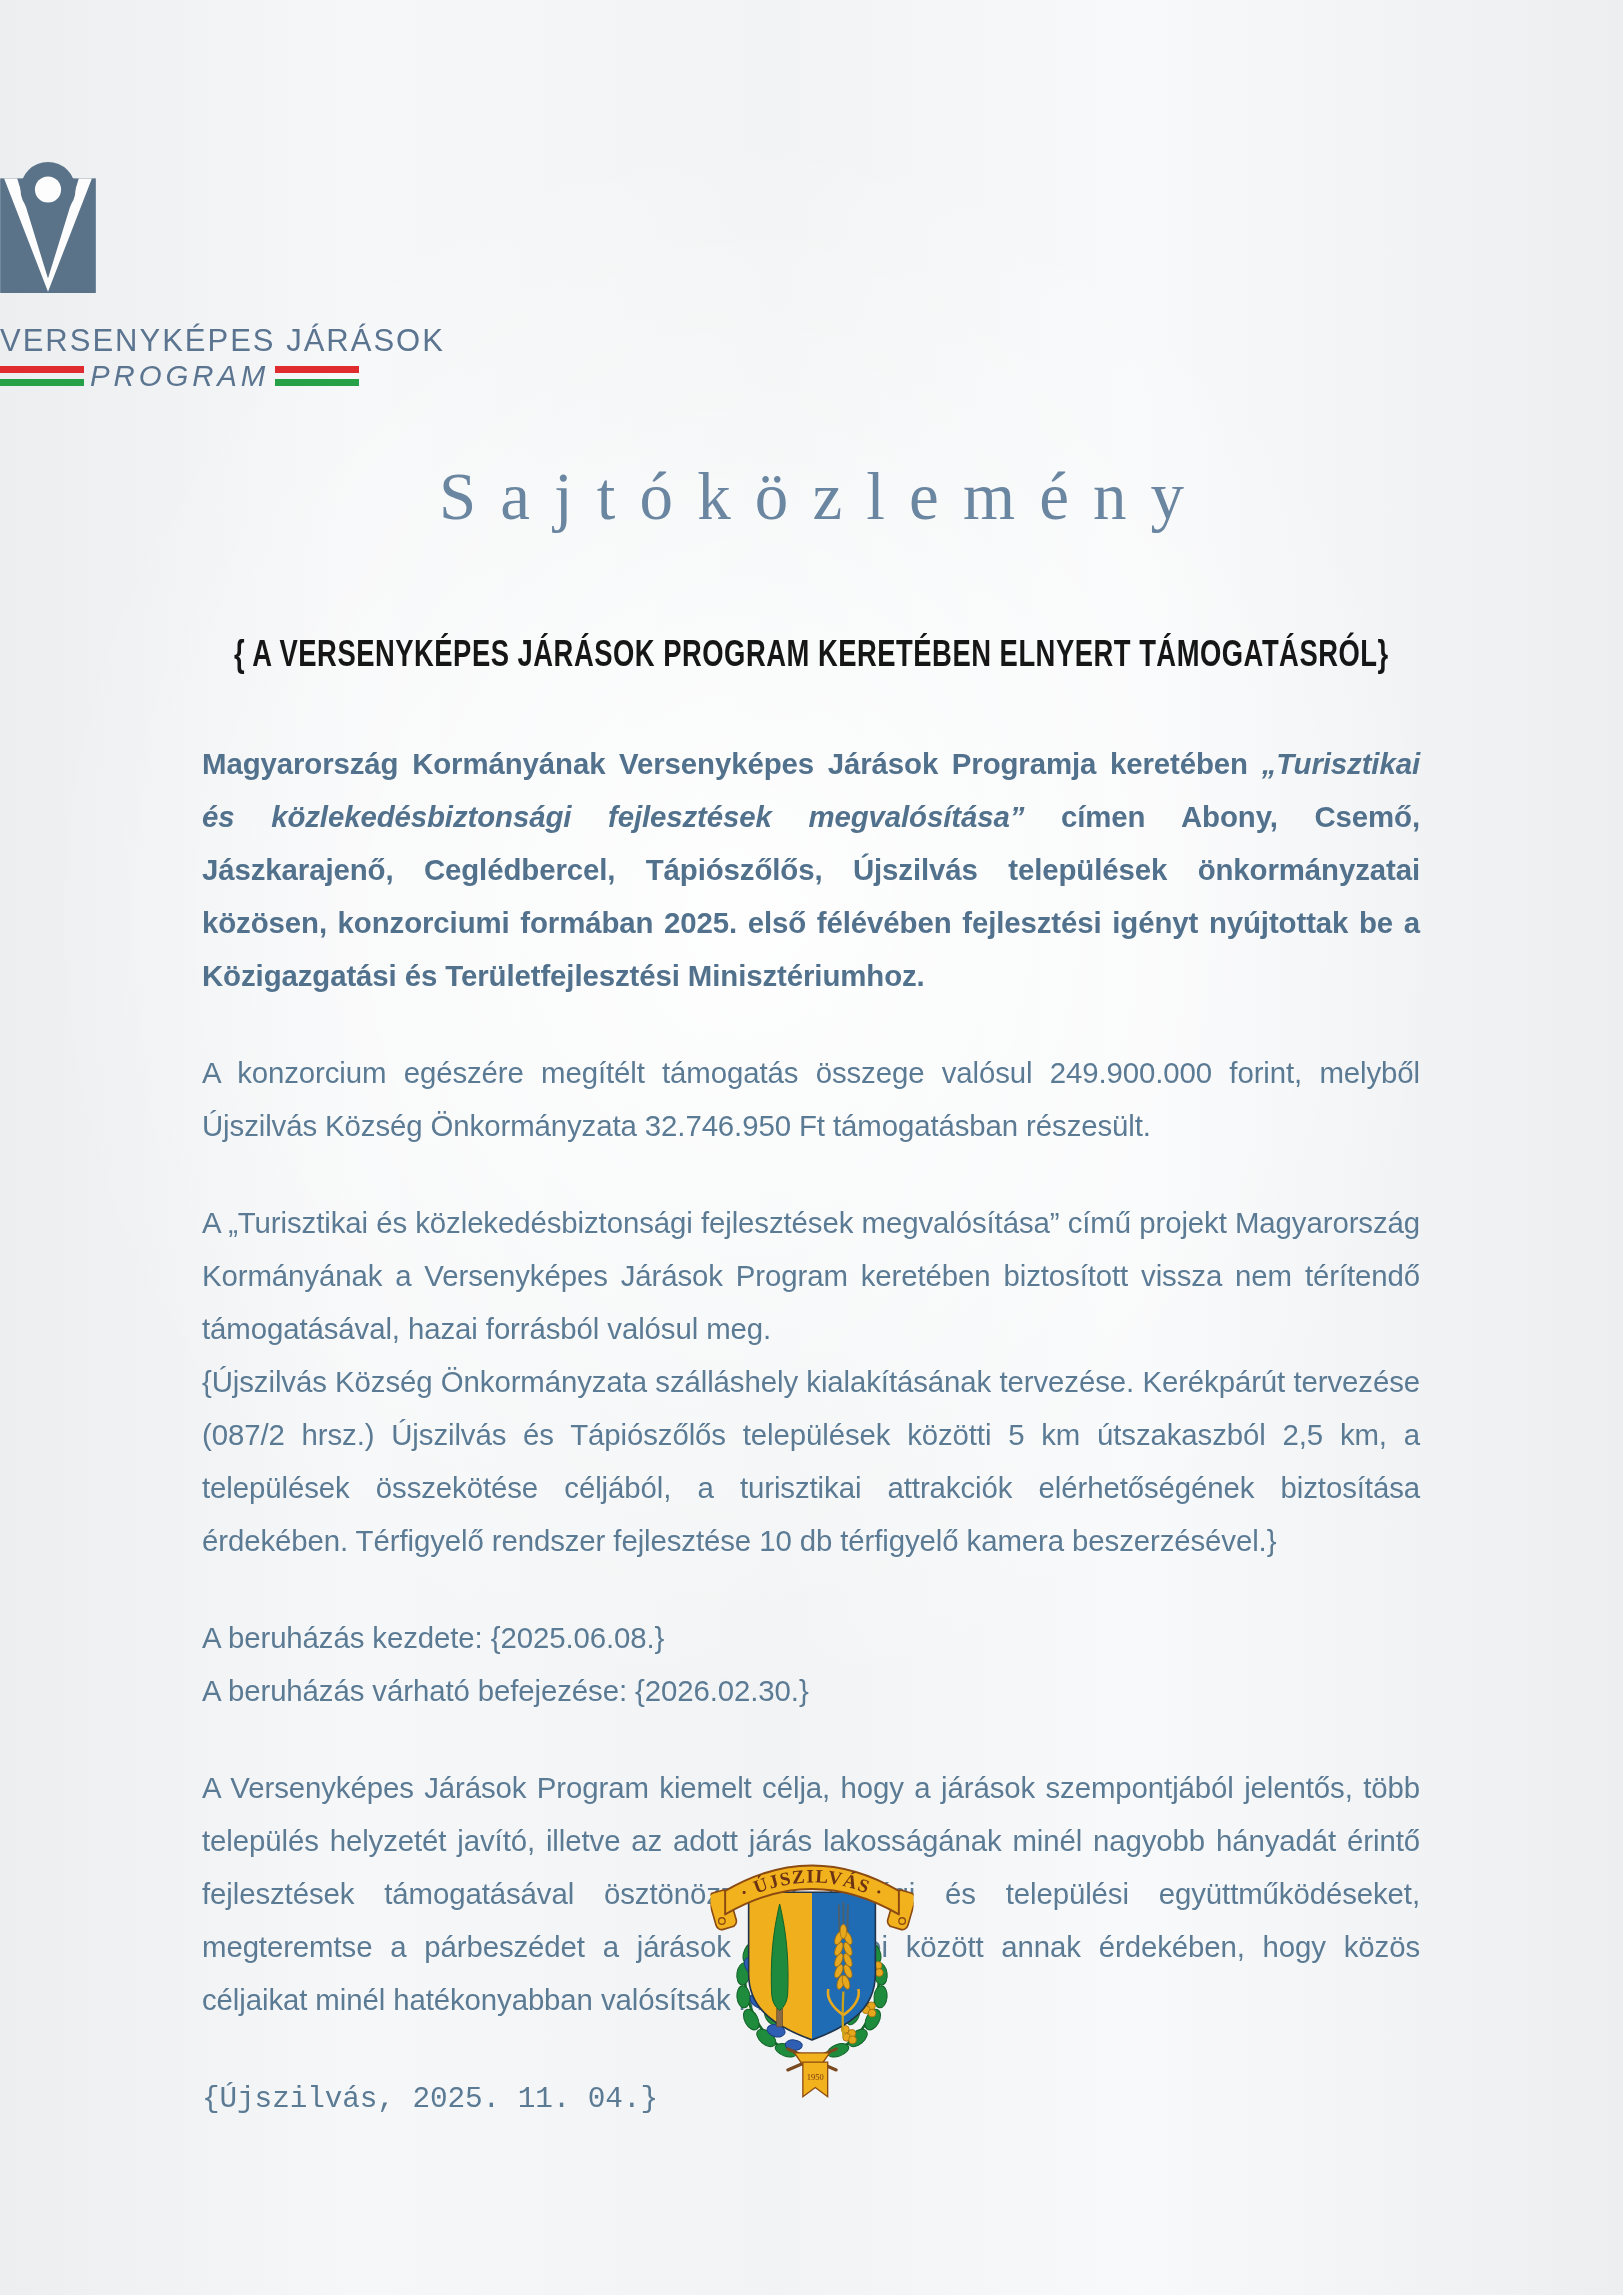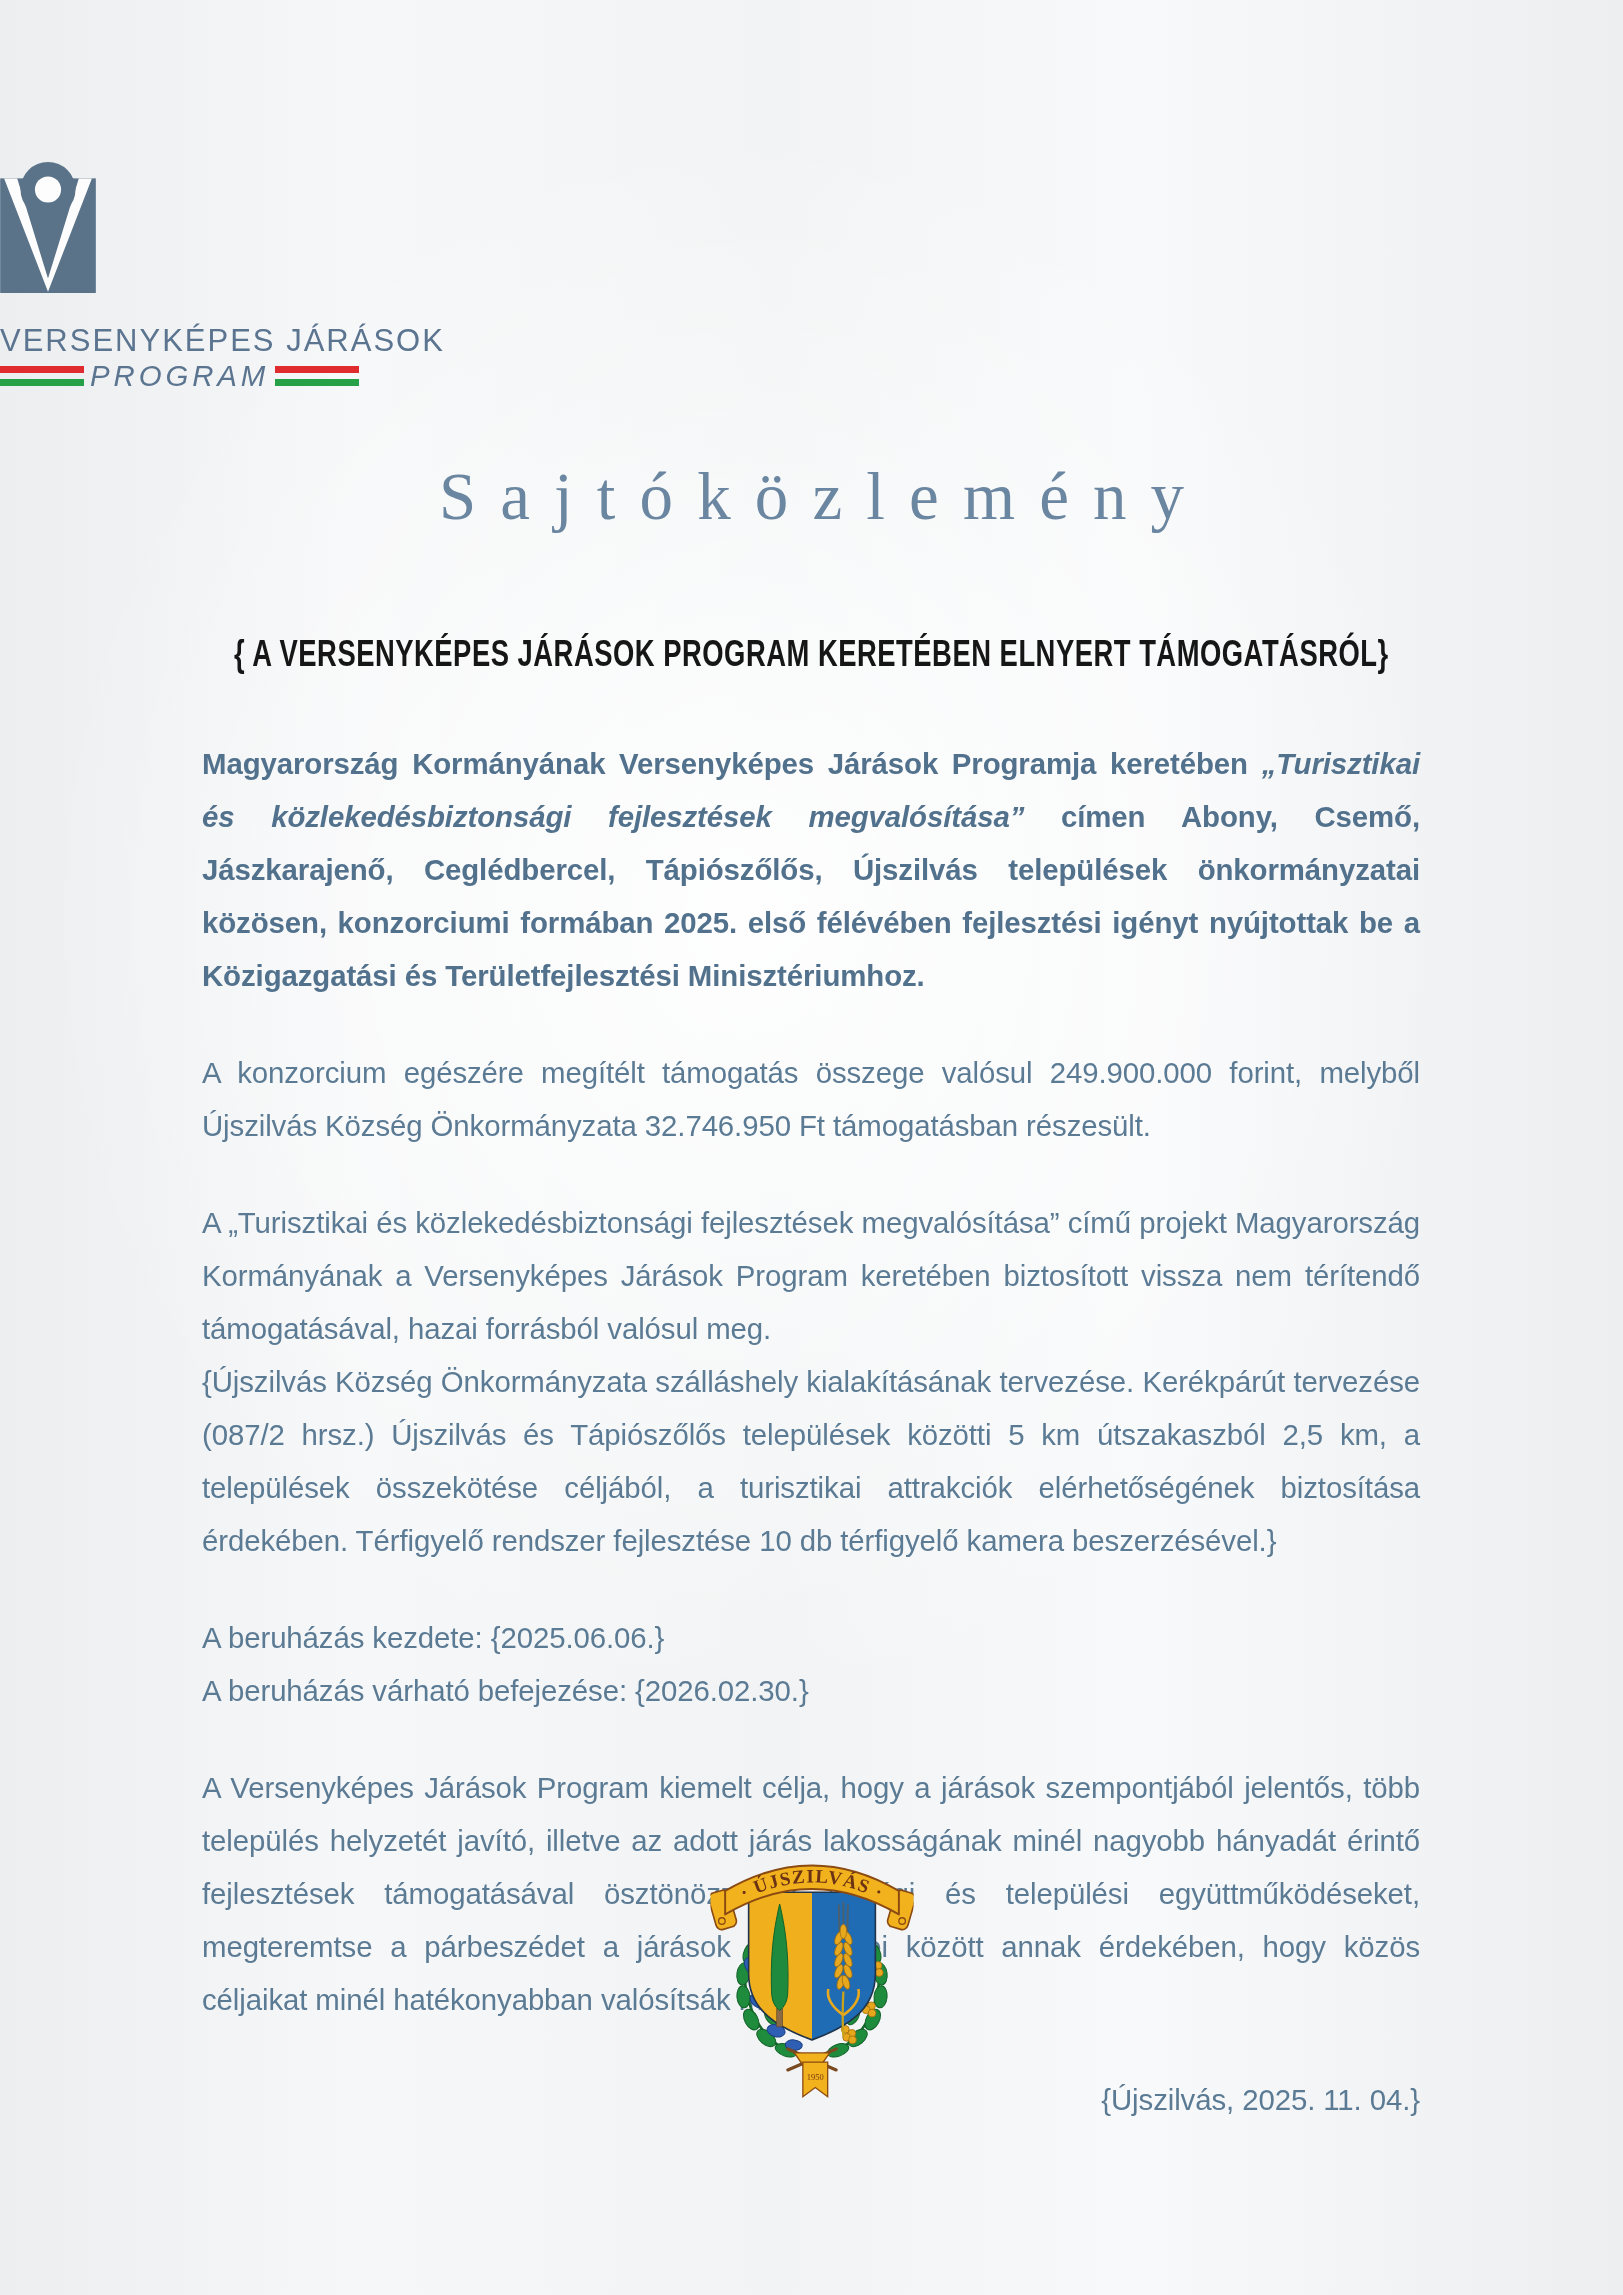--- a/index.html
+++ b/index.html
@@ -62,21 +62,21 @@
   }
   .content p{ margin:0; }
   p.lead{ font-weight:700; color:#52718c; margin-bottom:44px; }
   p.lead .it{ font-style:italic; }
   p.p-support{ margin-bottom:44px; }
   p.p-project{ margin-bottom:0; }
   p.p-details{ margin-bottom:44px; }
   .dates{ margin-bottom:44px; }
   .dates p{ text-align:left; }
   p.p-program{ margin-bottom:47px; }
-  p.dateline{ text-align:right; }
+  p.dateline{ text-align:left;font-family:Liberation Mono, monospace; }
   
   .coa{
     position:absolute; top:1840px; left:50%; transform:translateX(-50%);
     width:203px; height:258px;
   }
 </style>
 </head>
 <body>
 
 <div class="page">
@@ -109,21 +109,21 @@
 
   <div class="content">
     <p class="lead"><span>Magyarország Kormányának Versenyképes Járások Programja keretében </span><span class="it">„Turisztikai és közlekedésbiztonsági fejlesztések megvalósítása”</span><span> címen Abony, Csemő, Jászkarajenő, Ceglédbercel, Tápiószőlős, Újszilvás települések önkormányzatai közösen, konzorciumi formában 2025. első félévében fejlesztési igényt nyújtottak be a Közigazgatási és Területfejlesztési Minisztériumhoz.</span></p>
 
     <p class="p-support">A konzorcium egészére megítélt támogatás összege valósul 249.900.000 forint, melyből Újszilvás Község Önkormányzata 32.746.950 Ft támogatásban részesült.</p>
 
     <p class="p-project">A „Turisztikai és közlekedésbiztonsági fejlesztések megvalósítása” című projekt Magyarország Kormányának a Versenyképes Járások Program keretében biztosított vissza nem térítendő támogatásával, hazai forrásból valósul meg.</p>
     <p class="p-details">{Újszilvás Község Önkormányzata szálláshely kialakításának tervezése. Kerékpárút tervezése (087/2 hrsz.) Újszilvás és Tápiószőlős települések közötti 5 km útszakaszból 2,5 km, a települések összekötése céljából, a turisztikai attrakciók elérhetőségének biztosítása érdekében. Térfigyelő rendszer fejlesztése 10 db térfigyelő kamera beszerzésével.}</p>
 
     <div class="dates">
-      <p>A beruházás kezdete: {2025.06.06.}</p>
+      <p>A beruházás kezdete: {2025.06.08.}</p>
       <p>A beruházás várható befejezése: {2026.02.30.}</p>
     </div>
 
     <p class="p-program">A Versenyképes Járások Program kiemelt célja, hogy a járások szempontjából jelentős, több település helyzetét javító, illetve az adott járás lakosságának minél nagyobb hányadát érintő fejlesztések támogatásával ösztönözze a térségi és települési együttműködéseket, megteremtse a párbeszédet a járások települései között annak érdekében, hogy közös céljaikat minél hatékonyabban valósítsák meg.</p>
 
     <p class="dateline">{Újszilvás, 2025. 11. 04.}</p>
   </div>
 
   <svg class="coa" viewBox="0 0 310 395" xmlns="http://www.w3.org/2000/svg">
 

